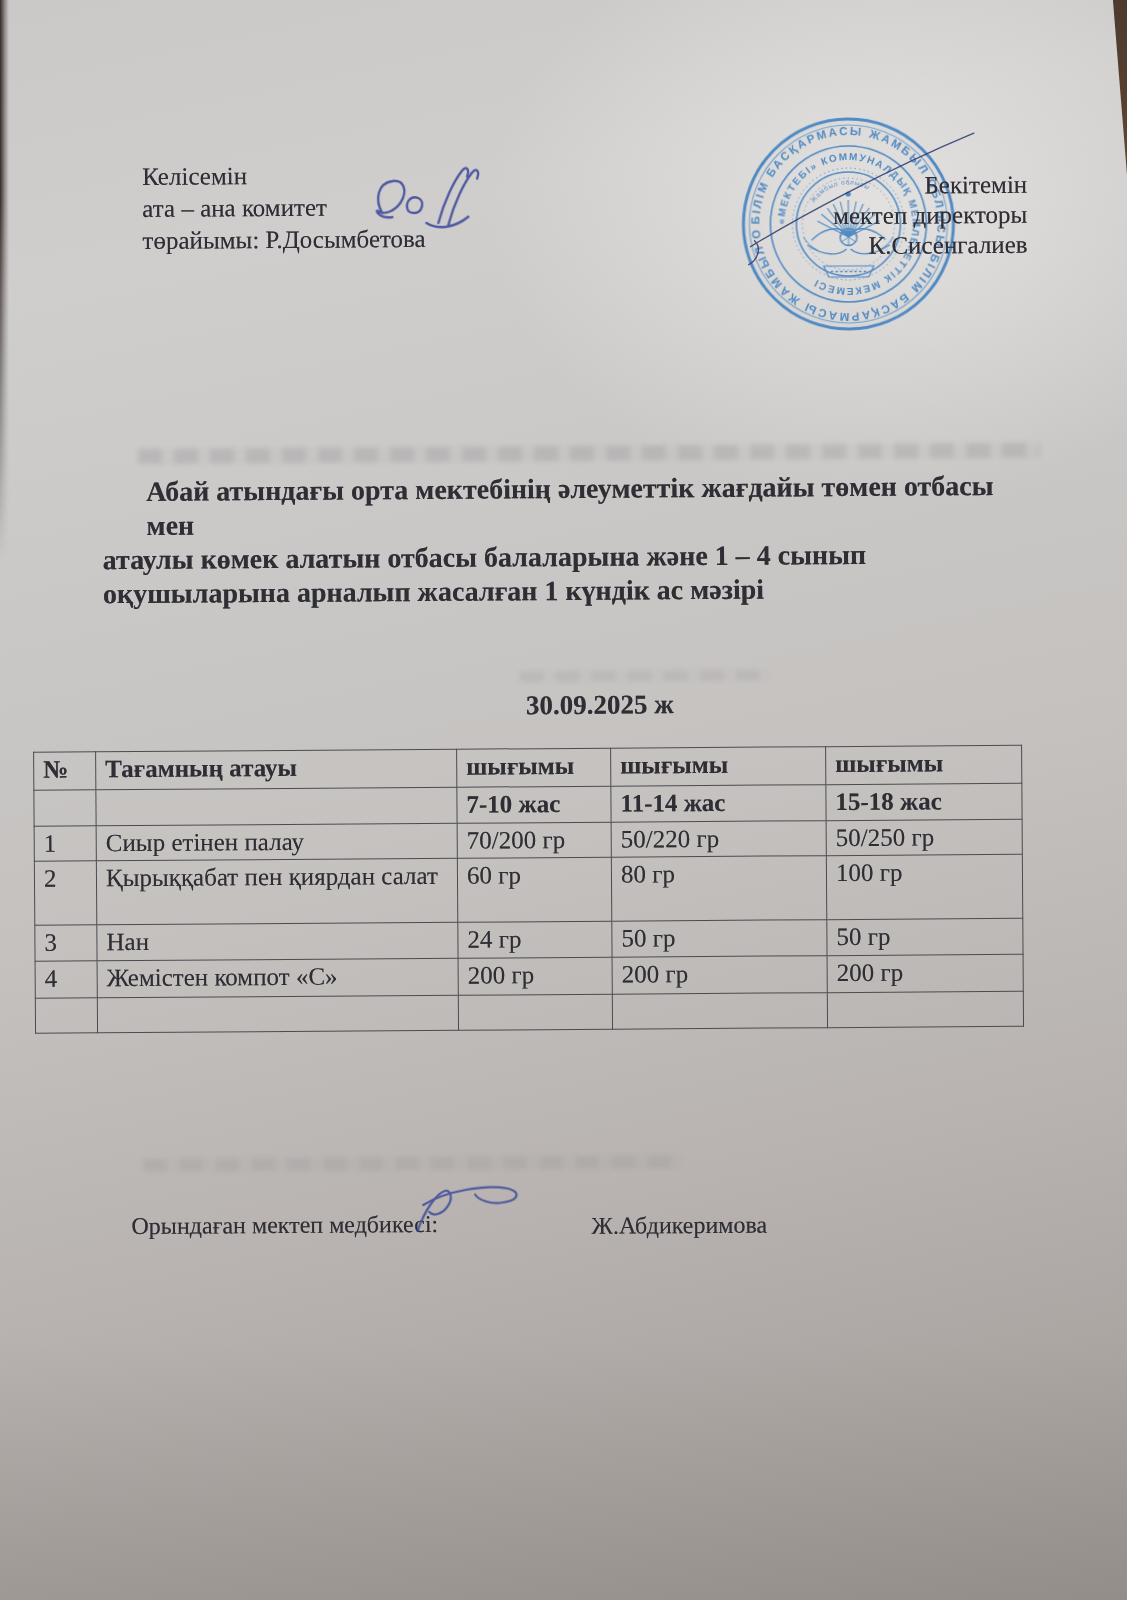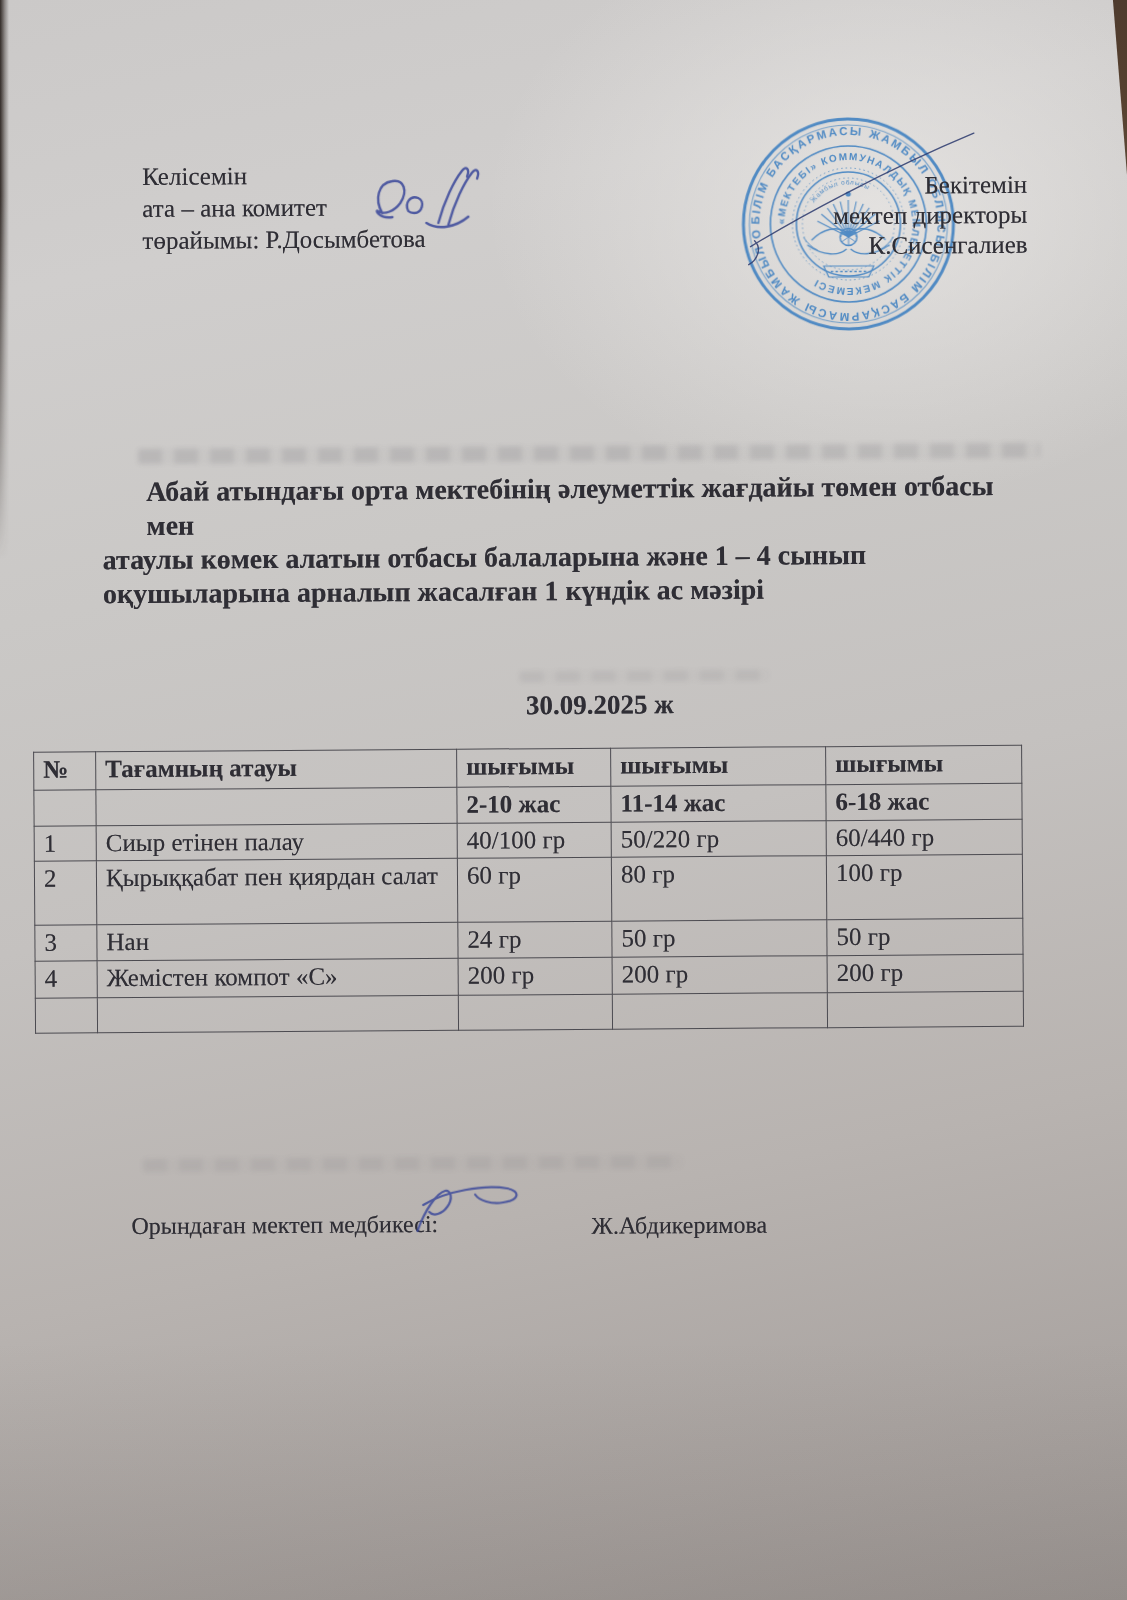--- a/index.html
+++ b/index.html
@@ -159,30 +159,30 @@
         <tr class="hdr" style="height:38px;">
       <td>№</td>
       <td>Тағамның  атауы</td>
       <td>шығымы</td>
       <td>шығымы</td>
       <td>шығымы</td>
     </tr>
     <tr class="hdr" style="height:31px;">
       <td></td>
       <td></td>
-      <td>2-10 жас</td>
+      <td>7-10 жас</td>
       <td>11-14 жас</td>
-      <td>6-18 жас</td>
+      <td>15-18 жас</td>
     </tr>
     <tr style="height:33px;">
       <td>1</td>
       <td>Сиыр етінен палау</td>
-      <td>40/100 гр</td>
+      <td>70/200 гр</td>
       <td>50/220 гр</td>
-      <td>60/440 гр</td>
+      <td>50/250 гр</td>
     </tr>
     <tr style="height:64px;">
       <td>2</td>
       <td>Қырыққабат пен қиярдан салат</td>
       <td>60 гр</td>
       <td>80 гр</td>
       <td>100 гр</td>
     </tr>
     <tr style="height:35px;">
       <td>3</td>

